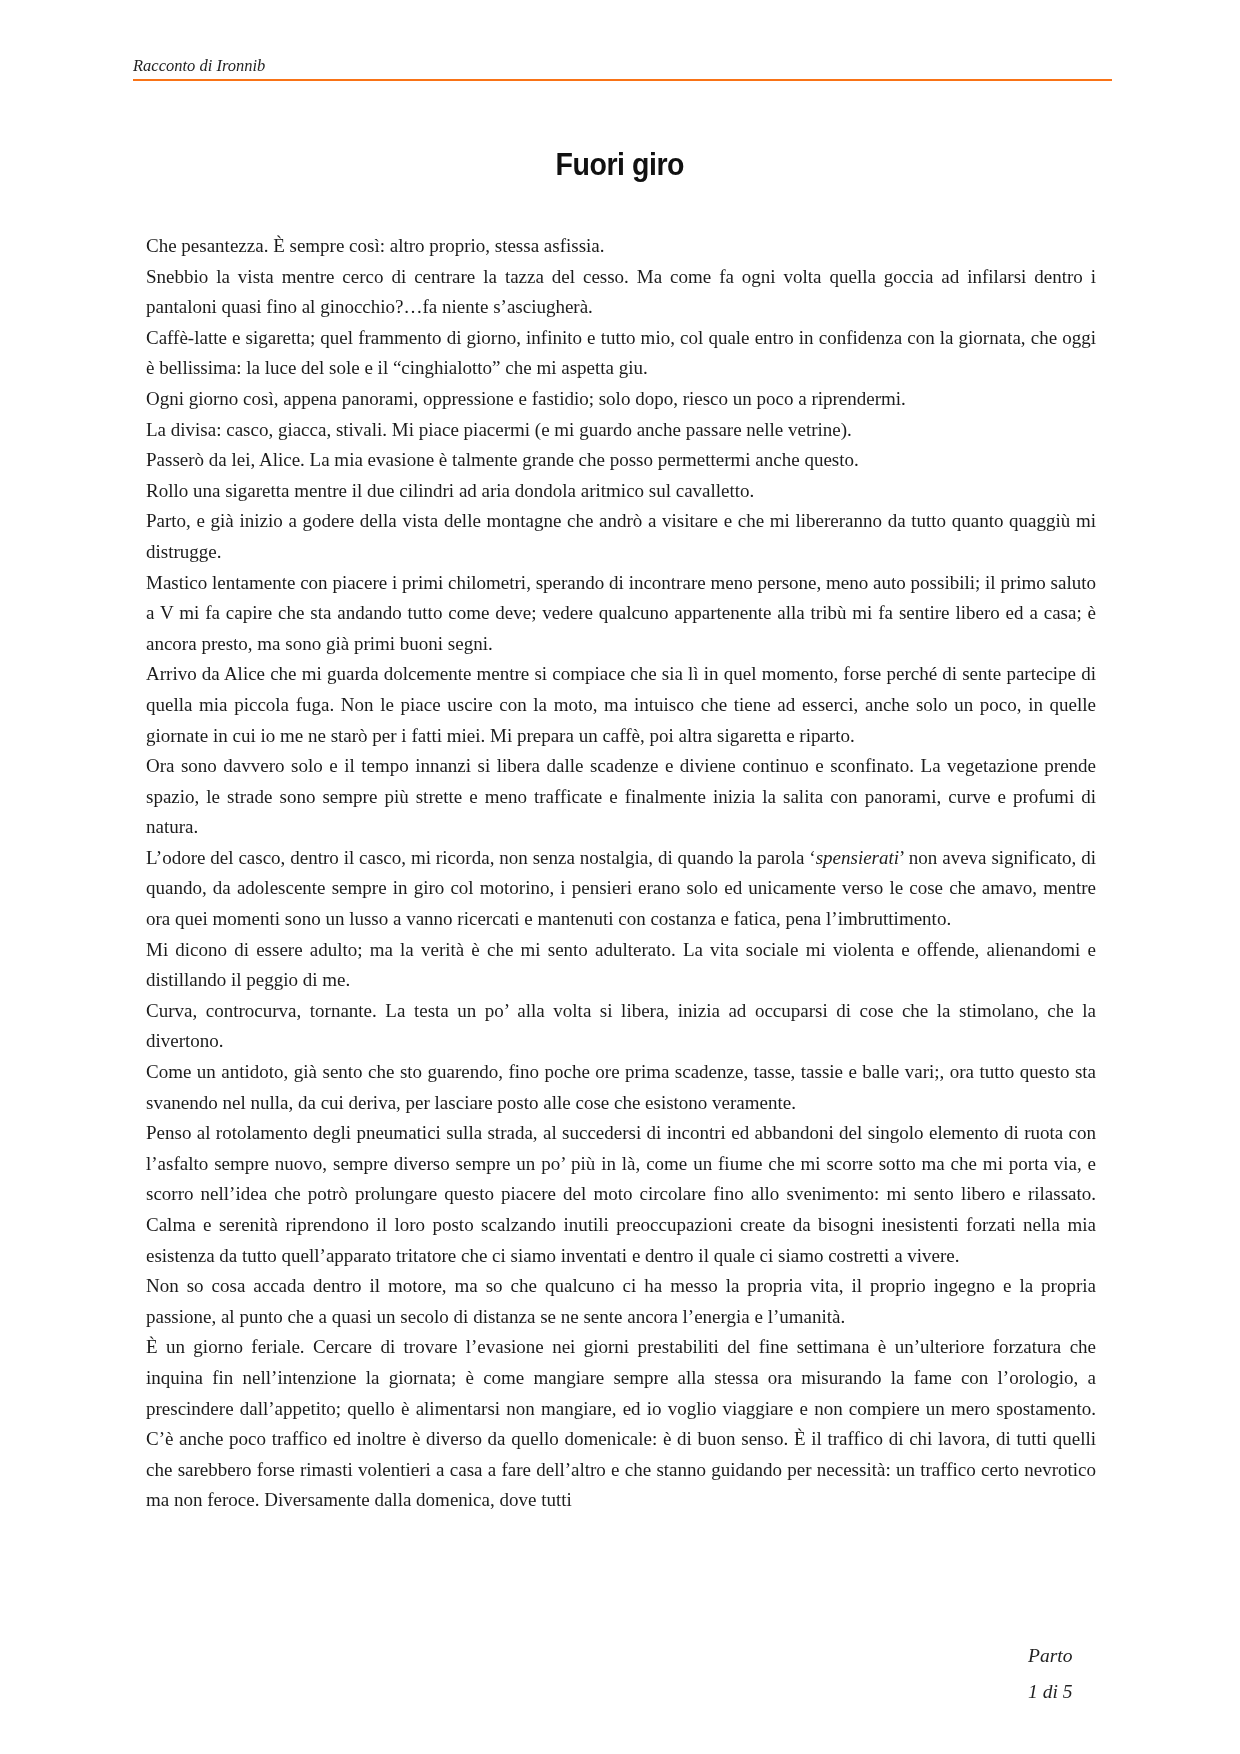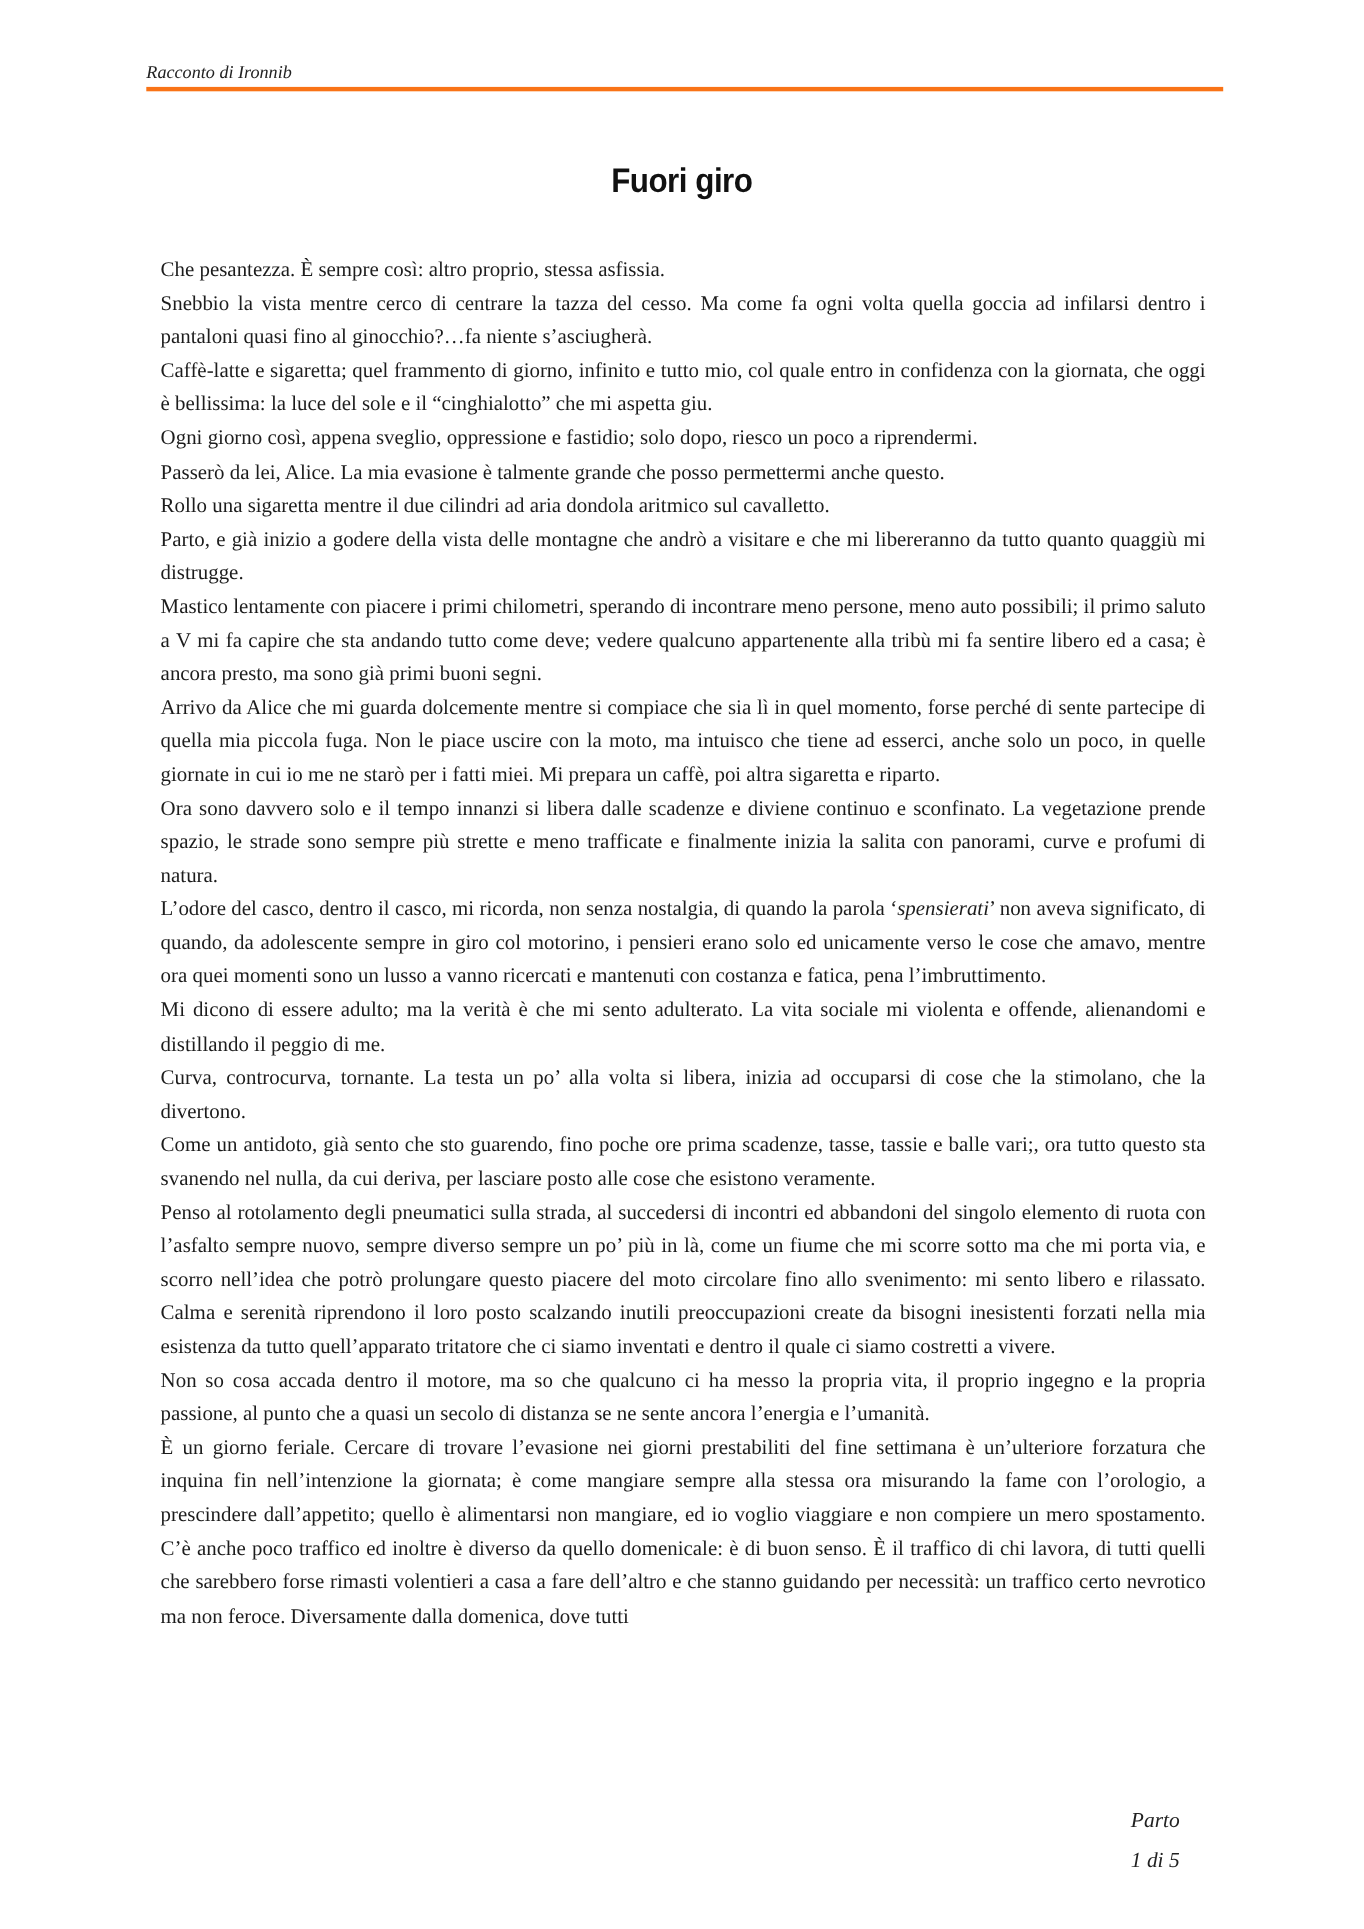--- a/index.html
+++ b/index.html
@@ -10,21 +10,21 @@
     margin: 0 auto;
     background: #ffffff;
     overflow: hidden;
     color: #1c1c1c;
   }
   .page-header {
     position: absolute;
     left: 133px;
     right: 128px;
     top: 56px;
-    border-bottom: 4px solid #f97316;
+    border-bottom: 2px solid #f97316;
     padding-bottom: 3px;
     font-family: "Liberation Serif", serif;
     font-style: italic;
     font-size: 16.5px;
     color: #222222;
   }
   .page-title {
     position: absolute;
     left: 0;
     right: 0;
@@ -79,21 +79,22 @@
   </div>
 
   <div class="page-title">
     <span>Fuori giro</span>
   </div>
 
   <div class="document-body">
     <p>Che pesantezza. È sempre così: altro proprio, stessa asfissia.</p>
     <p>Snebbio la vista mentre cerco di centrare la tazza del cesso. Ma come fa ogni volta quella goccia ad infilarsi dentro i pantaloni quasi fino al ginocchio?…fa niente s’asciugherà.</p>
     <p>Caffè-latte e sigaretta; quel frammento di giorno, infinito e tutto mio, col quale entro in confidenza con la giornata, che oggi è bellissima: la luce del sole e il “cinghialotto” che mi aspetta giu.</p>
-    <p>Ogni giorno così, appena sveglio, oppressione e fastidio; solo dopo, riesco un poco a riprendermi.</p>
+    <p>Ogni giorno così, appena panorami, oppressione e fastidio; solo dopo, riesco un poco a riprendermi.</p>
+    <p>La divisa: casco, giacca, stivali. Mi piace piacermi (e mi guardo anche passare nelle vetrine).</p>
     <p>Passerò da lei, Alice. La mia evasione è talmente grande che posso permettermi anche questo.</p>
     <p>Rollo una sigaretta mentre il due cilindri ad aria dondola aritmico sul cavalletto.</p>
     <p>Parto, e già inizio a godere della vista delle montagne che andrò a visitare e che mi libereranno da tutto quanto quaggiù mi distrugge.</p>
     <p>Mastico lentamente con piacere i primi chilometri, sperando di incontrare meno persone, meno auto possibili; il primo saluto a V  mi fa capire che sta andando tutto come deve; vedere qualcuno appartenente alla tribù mi fa sentire libero ed a casa; è ancora presto, ma sono già primi buoni segni.</p>
     <p>Arrivo da Alice che mi guarda dolcemente mentre si compiace che sia lì in quel momento, forse perché di sente partecipe di quella mia piccola fuga. Non le piace uscire con la moto, ma intuisco che tiene ad esserci, anche solo un poco, in quelle giornate in cui io me ne starò per i fatti miei. Mi prepara un caffè, poi altra sigaretta e riparto.</p>
     <p>Ora sono davvero solo e il tempo innanzi si libera dalle scadenze e diviene continuo e sconfinato. La vegetazione prende spazio, le strade sono sempre più strette e meno trafficate e finalmente inizia la salita con panorami, curve e profumi di natura.</p>
     <p><span>L’odore del casco, dentro il casco, mi ricorda, non senza nostalgia, di quando la parola ‘</span><em>spensierati</em><span>’ non aveva significato, di quando, da adolescente sempre in giro col motorino, i pensieri erano solo ed unicamente verso le cose che amavo, mentre ora quei momenti sono un lusso a vanno ricercati e mantenuti con costanza e fatica, pena l’imbruttimento.</span></p>
     <p>Mi dicono di essere adulto; ma la verità è che mi sento adulterato. La vita sociale mi violenta e offende, alienandomi e distillando il peggio di me.</p>
     <p>Curva, controcurva, tornante. La testa un po’ alla volta si libera, inizia ad occuparsi di cose che la stimolano, che la divertono.</p>
     <p>Come un antidoto, già sento che sto guarendo, fino poche ore prima scadenze, tasse, tassie e balle vari;, ora tutto questo sta svanendo nel nulla, da cui deriva, per lasciare posto alle cose che esistono veramente.</p>

